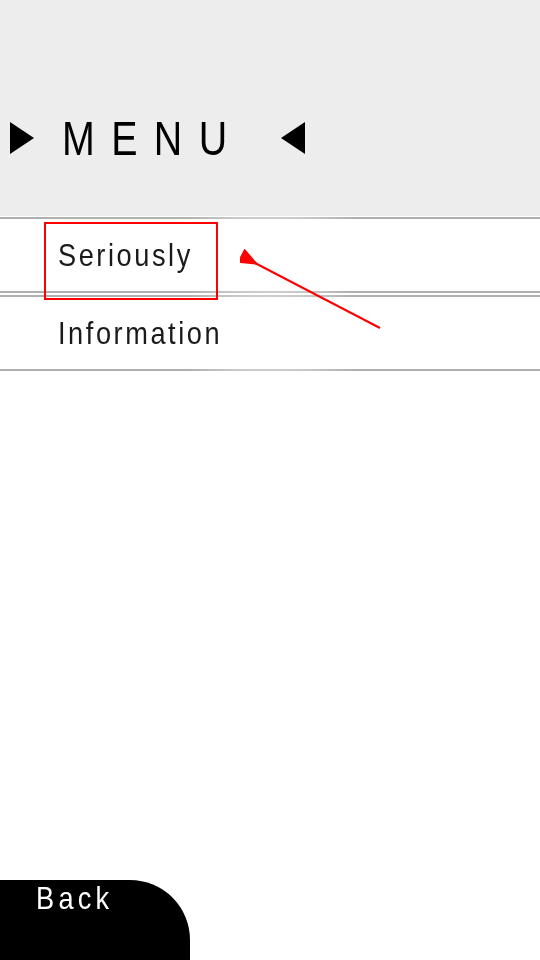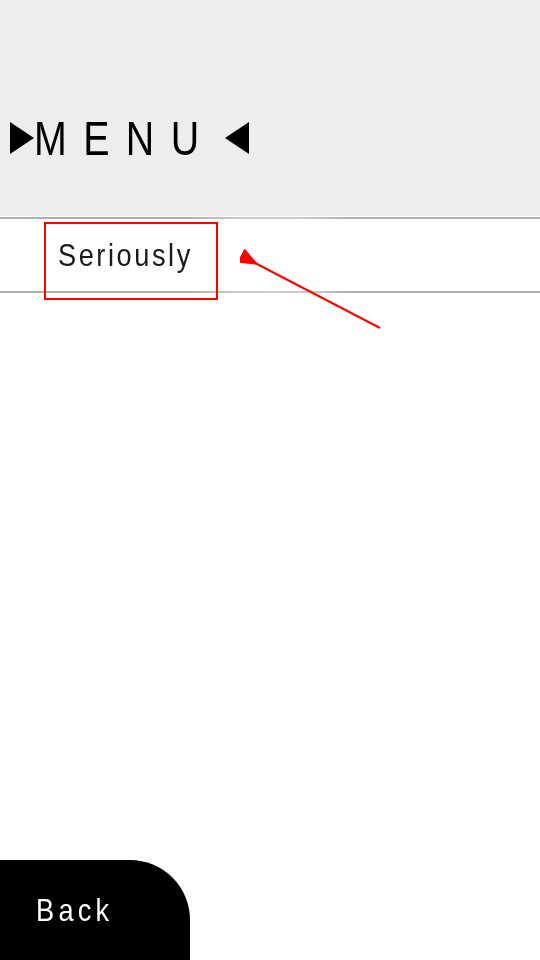--- a/index.html
+++ b/index.html
@@ -21,20 +21,21 @@
       background: #ededed;
       display: flex;
       align-items: center;
       justify-content: flex-start;
       padding-left: 10px;
       padding-top: 60px;
     }
     .menu-title-wrap {
       display: flex;
       align-items: center;
+      gap: 28px;
     }
     .menu-title {
       font-size: 48px;
       font-weight: 300;
       letter-spacing: 20px;
       color: #000;
       font-stretch: condensed;
       transform: scaleX(0.82);
       transform-origin: left center;
     }
@@ -94,25 +95,24 @@
       position: absolute;
       left: 240px;
       top: 248px;
       pointer-events: none;
     }
     .back-button {
       position: absolute;
       bottom: 0;
       left: 0;
       width: 190px;
-      height: 100px;
+      height: 80px;
       background: #000;
       border-top-right-radius: 60px;
       display: flex;
-      align-items: center;
       padding-left: 36px;
       cursor: pointer;
     }
     .back-label {
       color: #fff;
       font-size: 32px;
       font-weight: 300;
       letter-spacing: 5px;
       transform: scaleX(0.85);
       transform-origin: left center;
@@ -126,20 +126,23 @@
     <div class="tri-right"></div>
     <div class="menu-title">MENU</div>
     <div class="tri-left"></div>
   </div>
 </div>
 
 <div class="menu-list">
   <div class="menu-item">
     <span class="menu-item-label">Seriously</span>
   </div>
+  <div class="menu-item">
+    <span class="menu-item-label">Information</span>
+  </div>
 </div>
 
 <div class="highlight-box"></div>
 
 <svg class="arrow-svg" width="160" height="100">
   <defs>
     <marker id="arrowhead" markerWidth="10" markerHeight="8" refX="2" refY="4" orient="auto">
       <polygon points="10 0, 0 4, 10 8" fill="#ff0000"></polygon>
     </marker>
   </defs>

